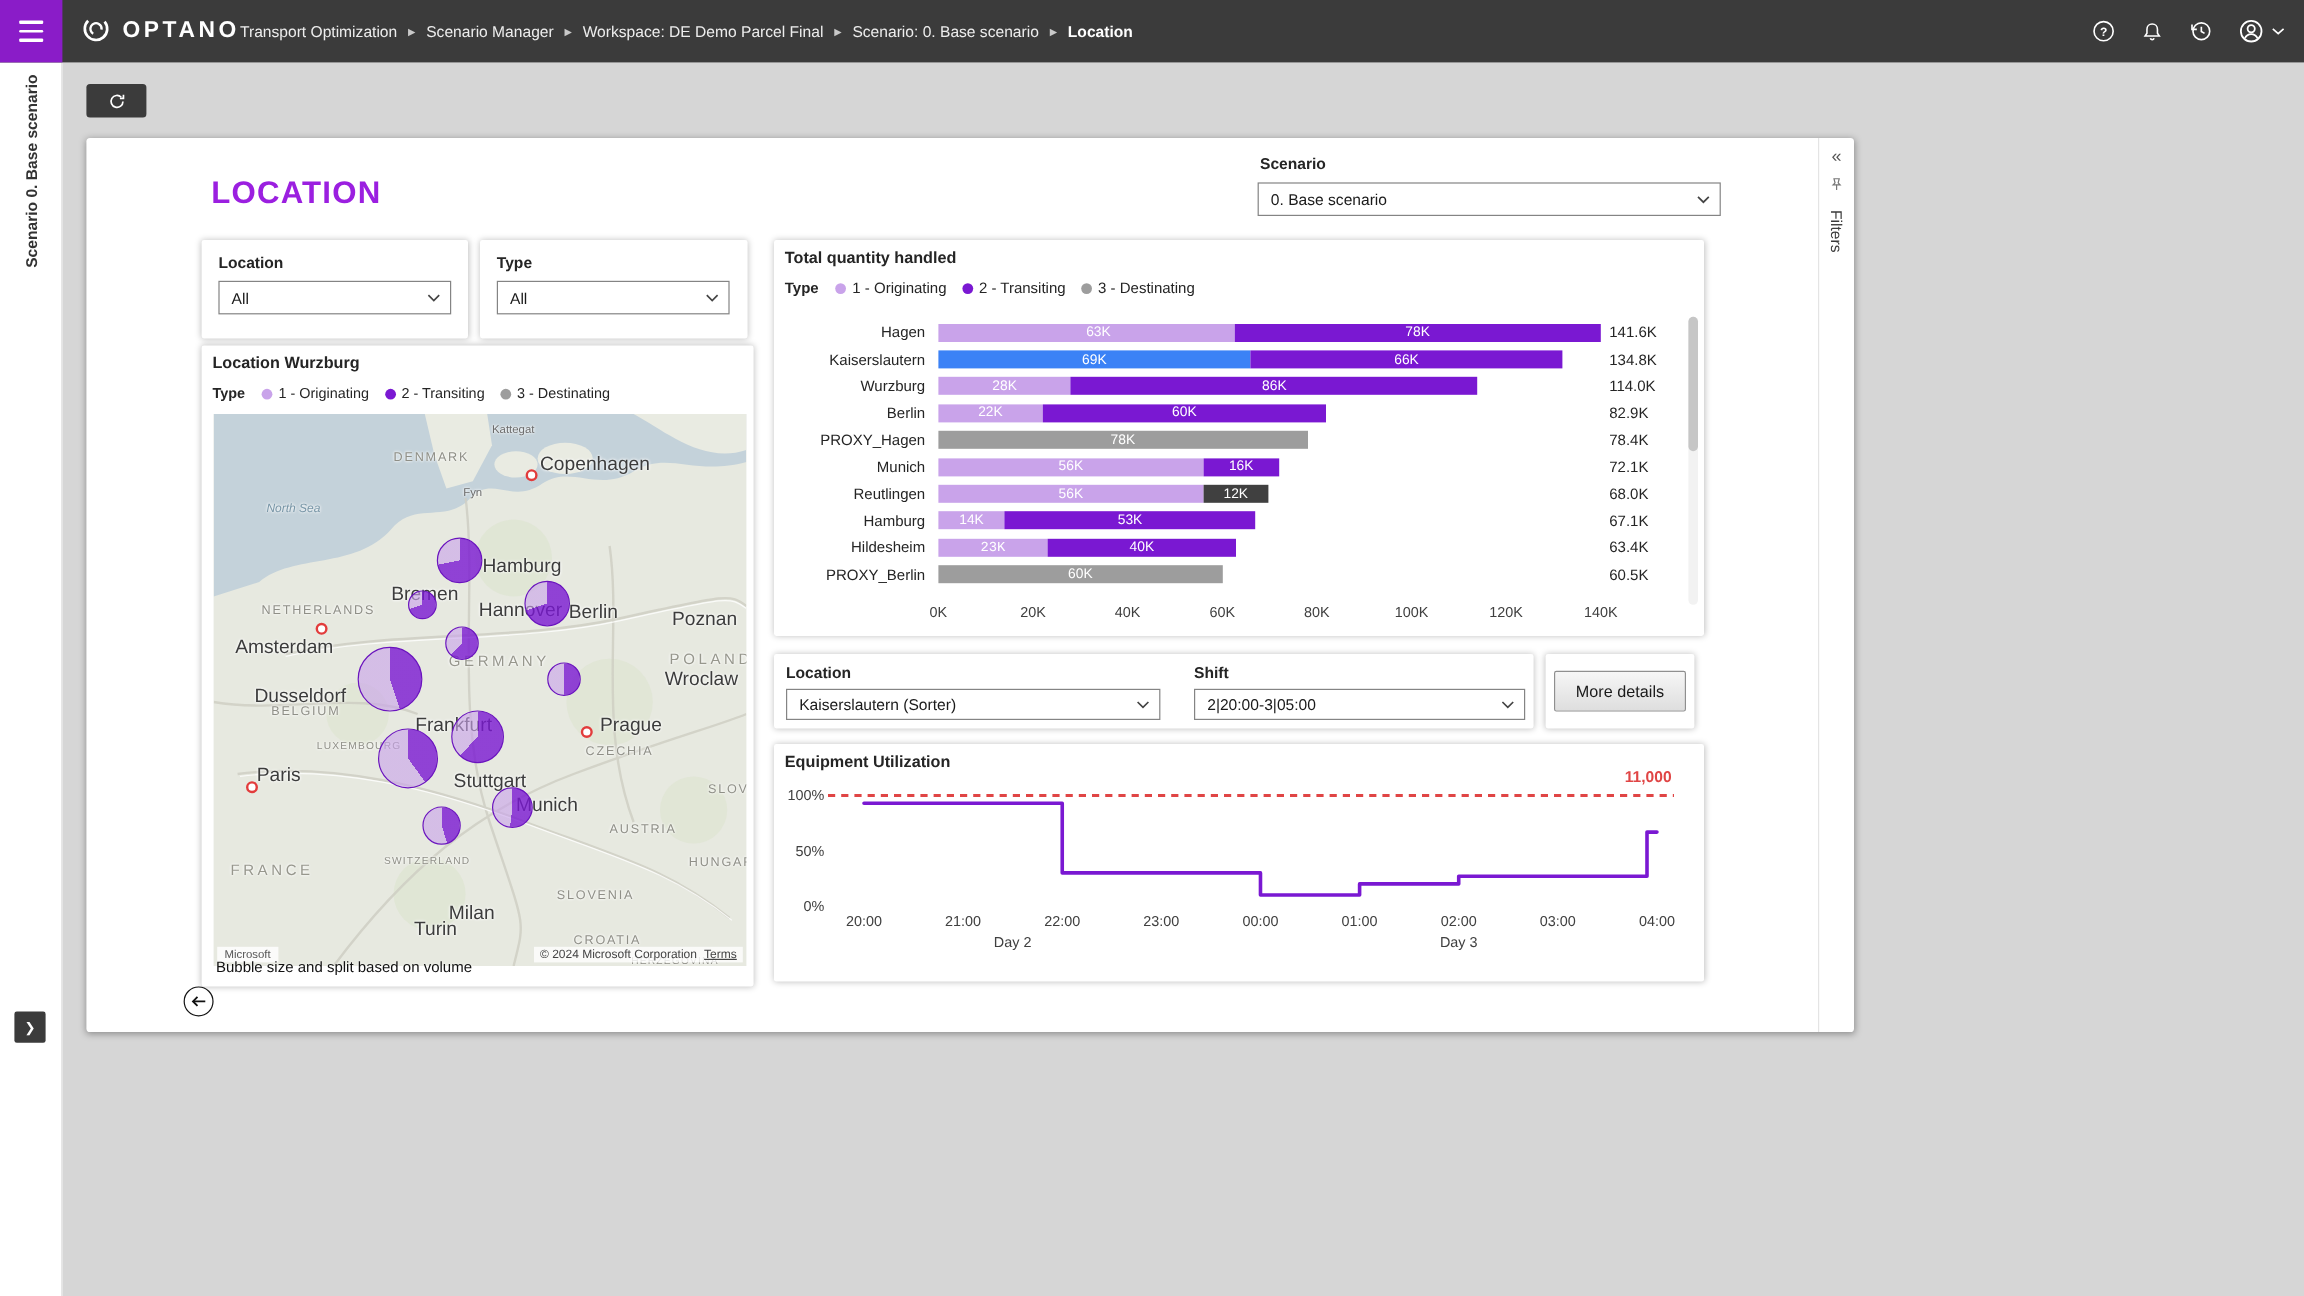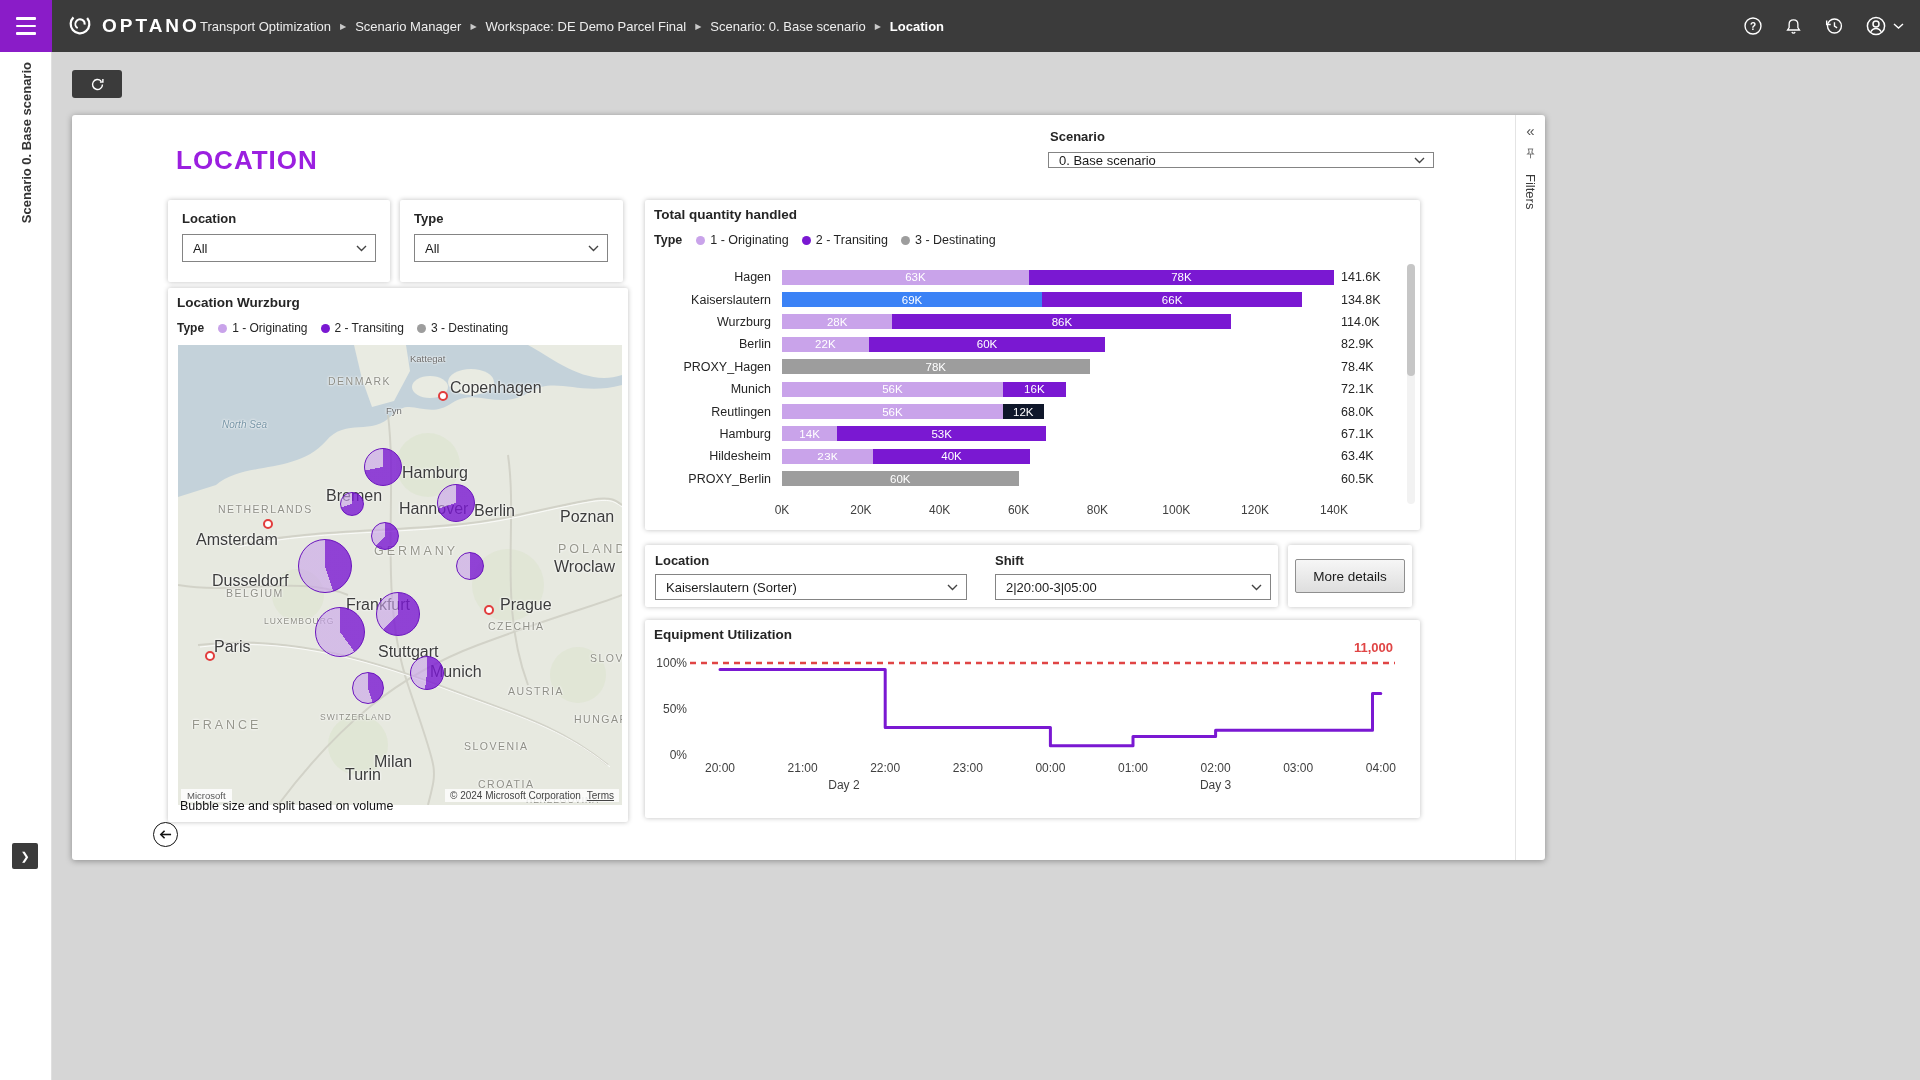--- a/index.html
+++ b/index.html
@@ -39,21 +39,21 @@
 
   #filters-strip { position:absolute; right:0; top:0; width:30px; height:100%; border-left:1px solid #e4e4e4;
     display:flex; flex-direction:column; align-items:center; padding-top:8px; gap:9px; }
   #filters-strip .collapse { font-size:15px; color:#555; cursor:pointer; line-height:1; }
   .vtext { writing-mode:vertical-rl; font-size:13px; color:#3a3a3a; }
 
   #page-title { position:absolute; left:104px; top:30px; font-size:26px; font-weight:bold; color:#9b1fe0; letter-spacing:1px; }
 
   .lbl { font-weight:bold; font-size:13px; color:#252525; }
   #scenario-label { position:absolute; left:978px; top:14px; }
-  .dd { position:absolute; height:16px; background:#fff; border:1px solid #848484; display:flex; align-items:center;
+  .dd { position:absolute; height:28px; background:#fff; border:1px solid #848484; display:flex; align-items:center;
     padding:0 26px 0 10px; font-size:13px; color:#1a1a1a; cursor:pointer; white-space:nowrap; overflow:hidden; }
   .dd svg { position:absolute; right:8px; top:50%; margin-top:-3px; }
   #scenario-dd { left:976px; top:37px; width:386px; }
 
   .mini-card { position:absolute; background:#fff; box-shadow:0 0 5px rgba(0,0,0,.25); border-radius:2px; }
   #loc-filter-card { left:96px; top:85px; width:222px; height:82px; }
   #type-filter-card { left:328px; top:85px; width:223px; height:82px; }
   .mini-card .lbl { position:absolute; left:14px; top:11px; }
   #loc-filter-dd, #type-filter-dd { left:14px; top:34px; width:194px; height:28px; }
 
@@ -399,21 +399,21 @@
             <div class="bar-track">
               <div class="bar-seg" style="width: 220.8px; background: rgb(201, 163, 234);">56K</div>
               <div class="bar-seg" style="width: 63.1px; background: rgb(122, 24, 210);">16K</div>
             </div>
             <div class="bar-total">72.1K</div>
           </div>
           <div class="bar-row">
             <div class="bar-cat">Reutlingen</div>
             <div class="bar-track">
               <div class="bar-seg" style="width: 220.8px; background: rgb(201, 163, 234);">56K</div>
-              <div class="bar-seg" style="width: 41px; background: #0f172a;">12K</div>
+              <div class="bar-seg" style="width: 54px; background: #404040;">12K</div>
             </div>
             <div class="bar-total">68.0K</div>
           </div>
           <div class="bar-row">
             <div class="bar-cat">Hamburg</div>
             <div class="bar-track">
               <div class="bar-seg" style="width: 55.2px; background: rgb(201, 163, 234);">14K</div>
               <div class="bar-seg" style="width: 209px; background: rgb(122, 24, 210);">53K</div>
             </div>
             <div class="bar-total">67.1K</div>

